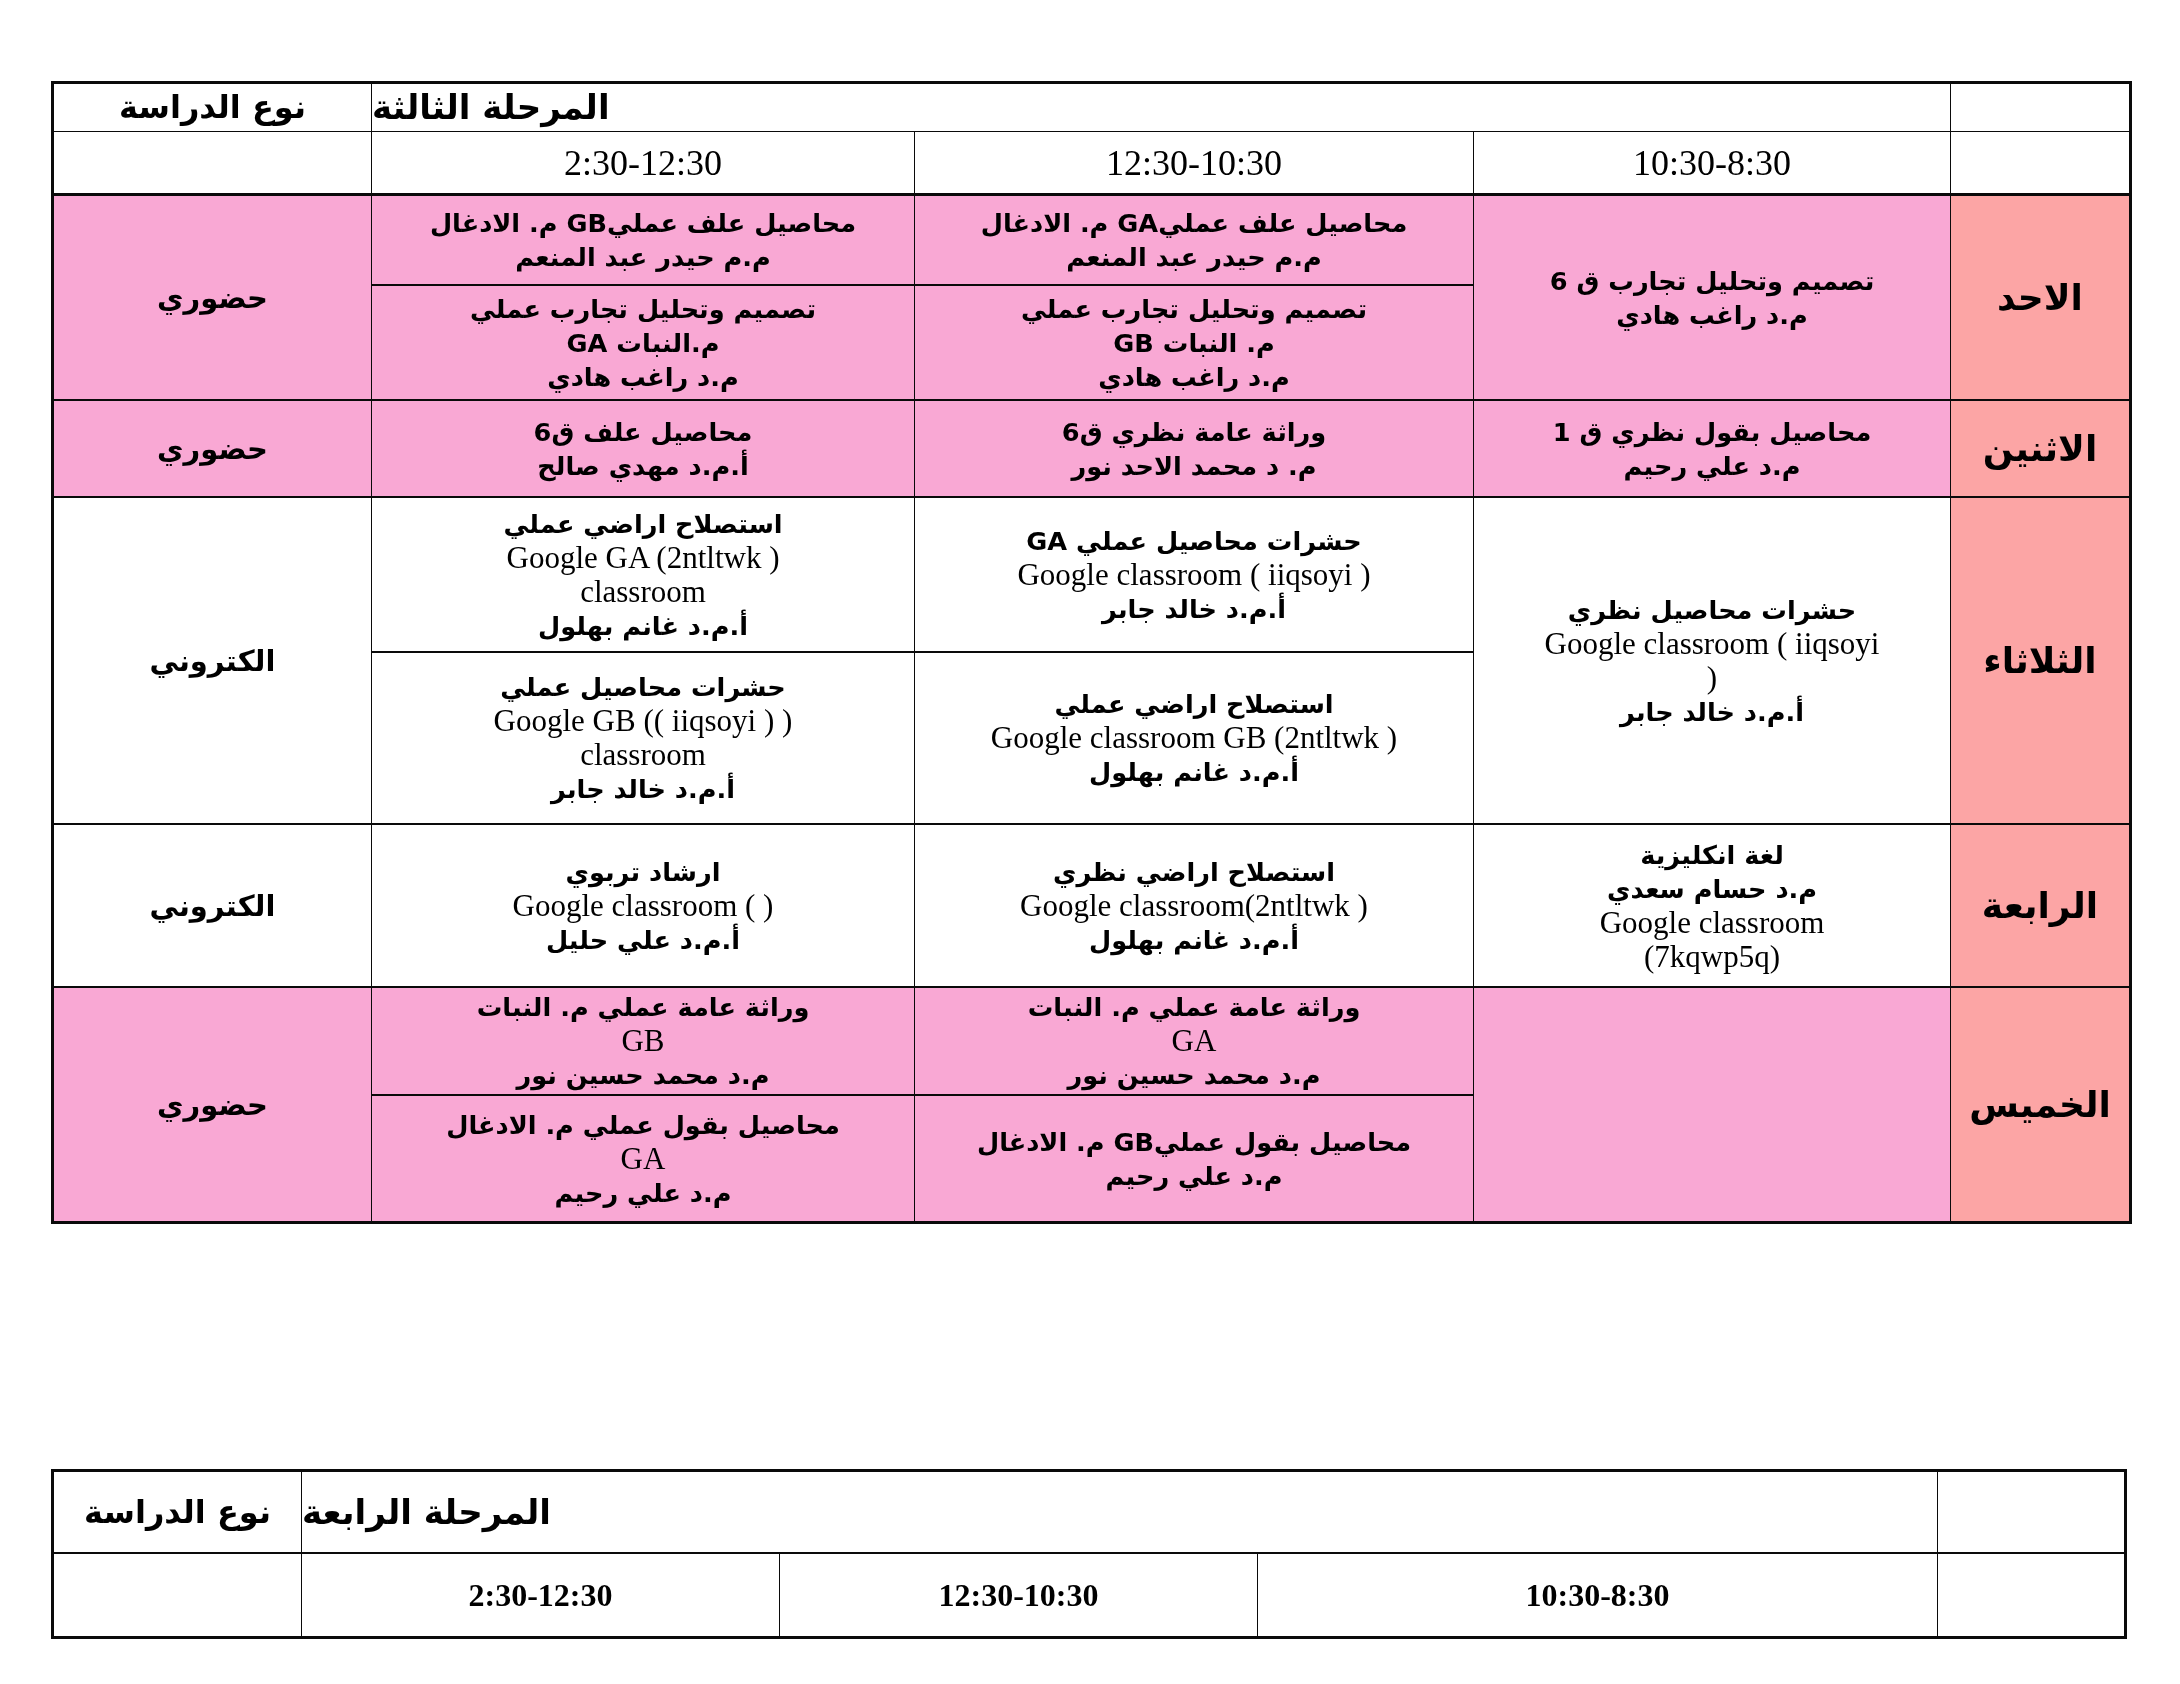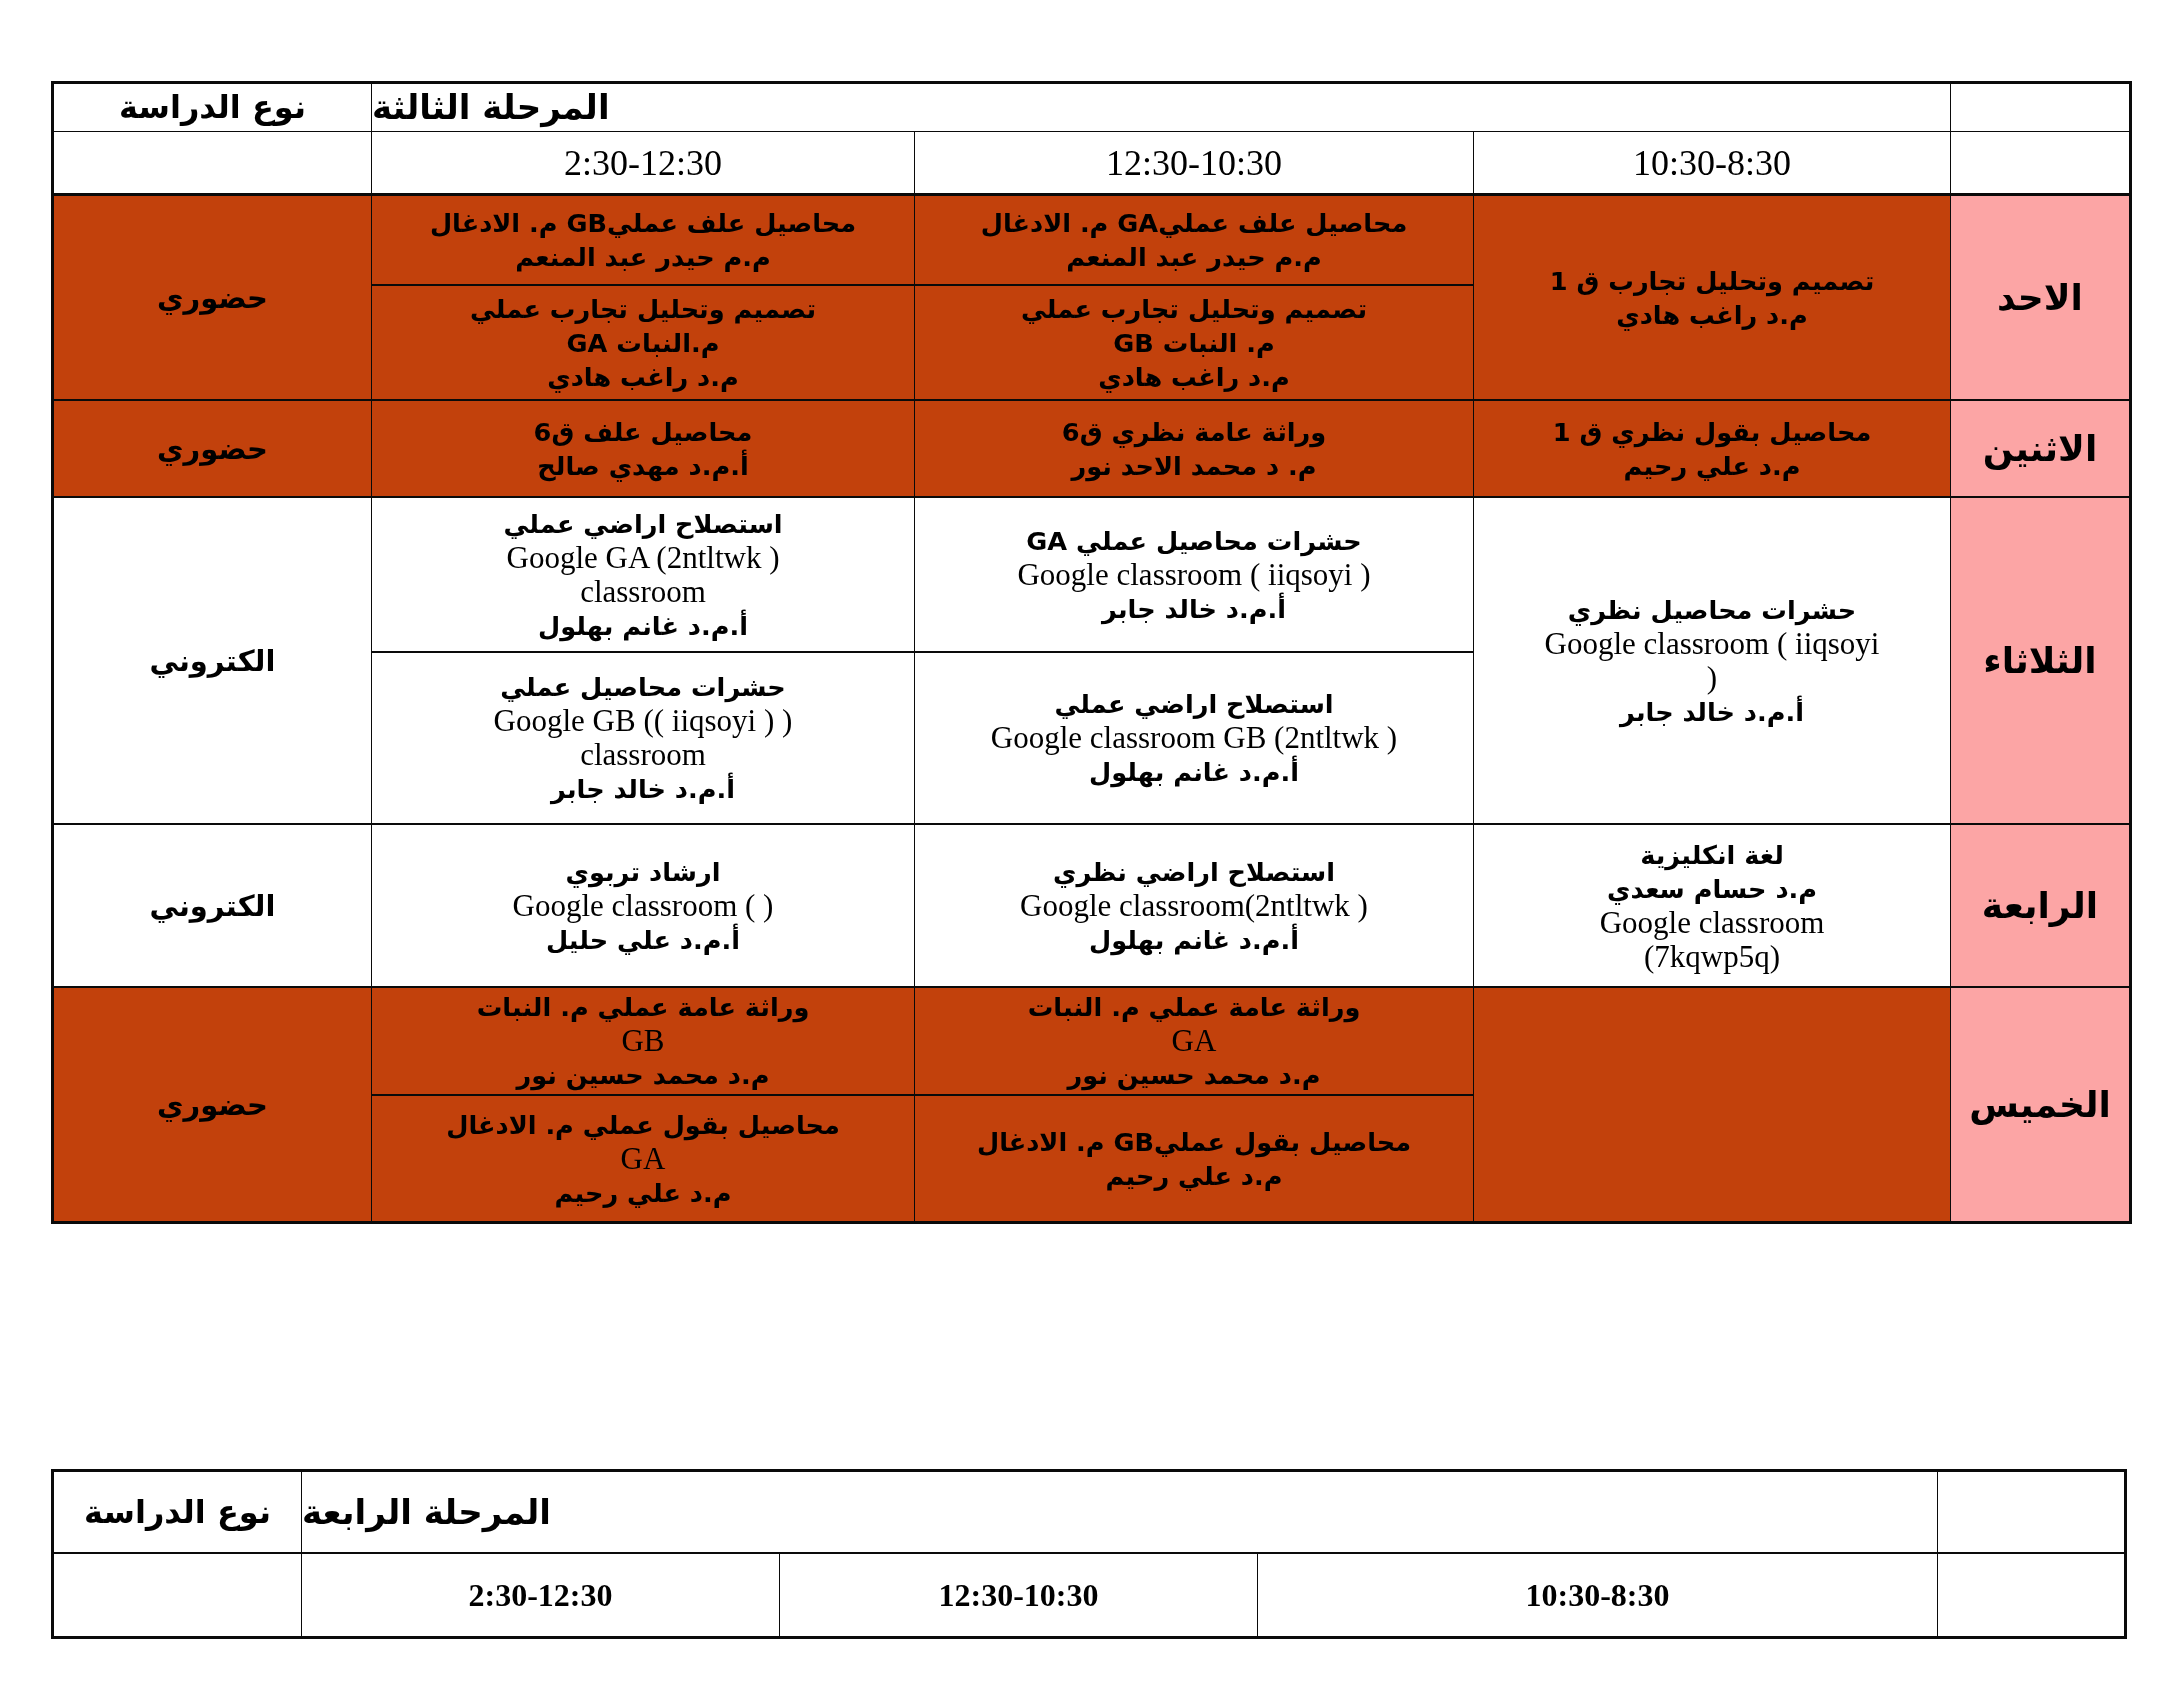--- a/index.html
+++ b/index.html
@@ -15,21 +15,21 @@
   tr.hdr1 td{height:47px;}
   tr.timerow td{height:61px;border-bottom-width:3.4px;}
   tr.timerow4 td{height:82px;}
   tr.hdr14 td{height:80px;border-bottom-width:2.6px;}
   tr.r-sun td{height:203px;border-top-width:3.4px;}
   tr.r-mon td{height:95px;border-top-width:2.6px;}
   tr.r-tue td{height:325px;border-top-width:2.6px;}
   tr.r-wed td{height:161px;border-top-width:2.6px;}
   tr.r-thu td{height:233px;border-top-width:2.6px;}
 
-  .bg-lav{background:#c2410c;}
+  .bg-lav{background:#f9a8d4;}
   .bg-white{background:#ffffff;}
   .bg-gray{background:#fca5a5;}
 
   .title{font-weight:bold;font-size:34px;text-align:left;line-height:43px;}
   .typehead{font-weight:bold;font-size:32px;text-align:center;line-height:41px;}
   .timecell{font-family:"Liberation Serif",serif;font-size:36px;text-align:center;}
   .timecell4{font-family:"Liberation Serif",serif;font-size:32px;font-weight:bold;text-align:center;}
   .daycell{font-weight:bold;font-size:36px;text-align:center;}
   .typecell{font-weight:bold;font-size:29px;text-align:center;}
 
@@ -66,21 +66,21 @@
       <td class="bg-white timecell">12:30-10:30</td>
       <td class="bg-white timecell">2:30-12:30</td>
       <td class="bg-white"></td>
     </tr>
 
     <tr class="r-sun">
       <td class="bg-gray daycell">الاحد</td>
       <td class="bg-lav">
         <div class="stack">
               <div class="sub">
-          <div class="line">تصميم وتحليل تجارب ق 1</div>
+          <div class="line">تصميم وتحليل تجارب ق 6</div>
           <div class="line">م.د راغب هادي</div>
         </div>
             </div>
       </td>
       <td class="bg-lav">
         <div class="stack">
           <div class="sub" style="flex-basis:44%">
             <div class="line">محاصيل علف عمليGA م. الادغال</div>
             <div class="line">م.م حيدر عبد المنعم</div>
           </div>

